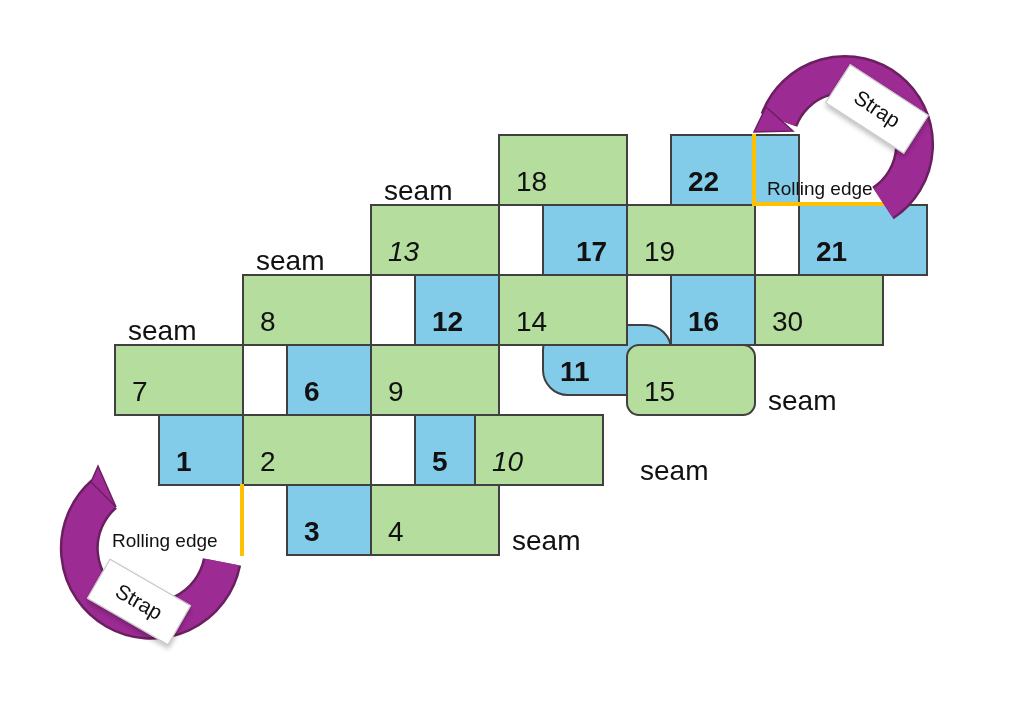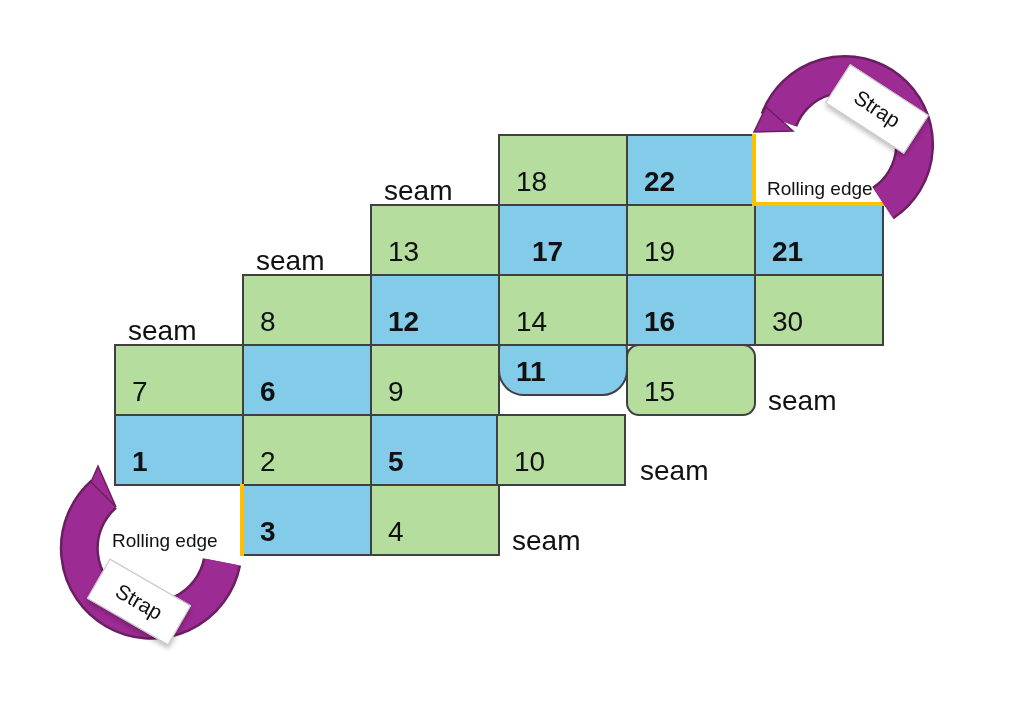--- a/index.html
+++ b/index.html
@@ -15,21 +15,21 @@
     width:130px;height:72px;
     box-sizing:border-box;
     border:2px solid var(--grid-border);
     display:flex;align-items:flex-end;
     padding:0 0 8px 16px;
     font-size:28px;
     color:var(--text);
     line-height:1;
   }
   .cell.green{background:var(--cell-green);}
-  .cell.blue{background:var(--cell-blue);}
+  .cell.blue{background:var(--cell-blue);margin-left:44px;}
   .cell.bold{font-weight:700;}
   .seam{
     position:absolute;
     width:112px;height:70px;
     display:flex;align-items:flex-end;
     padding:0 0 8px 0;
     font-size:28px;
     color:var(--text);
     line-height:1;
   }
@@ -71,24 +71,24 @@
   <div id="cells-layer">
       <div class="cell blue bold" style="left: 114px; top: 414px;">1</div>
       <div class="cell green" style="left: 242px; top: 414px;">2</div>
       <div class="cell blue bold" style="left: 242px; top: 484px;">3</div>
       <div class="cell green" style="left: 370px; top: 484px;">4</div>
       <div class="cell blue bold" style="left: 370px; top: 414px;">5</div>
       <div class="cell blue bold" style="left: 242px; top: 344px;">6</div>
       <div class="cell green" style="left: 114px; top: 344px;">7</div>
       <div class="cell green" style="left: 242px; top: 274px;">8</div>
       <div class="cell green" style="left: 370px; top: 344px;">9</div>
-      <div class="cell green" style="left: 496px; top: 414px;">10</div>
+      <div class="cell green" style="left: 474px; top: 414px; font-style: italic;">10</div>
       <div class="cell blue bold" style="left: 498px; top: 324px; border-radius: 26px;">11</div>
       <div class="cell blue bold" style="left: 370px; top: 274px;">12</div>
-      <div class="cell green" style="left: 370px; top: 204px;">13</div>
+      <div class="cell green" style="left: 370px; top: 204px; font-style: italic;">13</div>
       <div class="cell green" style="left: 498px; top: 274px;">14</div>
       <div class="cell green" style="left: 626px; top: 344px; border-radius: 13px;">15</div>
       <div class="cell blue bold" style="left: 626px; top: 274px;">16</div>
       <div class="cell blue bold" style="left: 498px; top: 204px; padding-left: 32px;">17</div>
       <div class="cell green" style="left: 498px; top: 134px;">18</div>
       <div class="cell green" style="left: 626px; top: 204px;">19</div>
       <div class="cell green" style="left: 754px; top: 274px;">30</div>
       <div class="cell blue bold" style="left: 754px; top: 204px;">21</div>
       <div class="cell blue bold" style="left: 626px; top: 134px;">22</div>
       <div class="seam" style="left: 384px; top: 135px;">seam</div>

